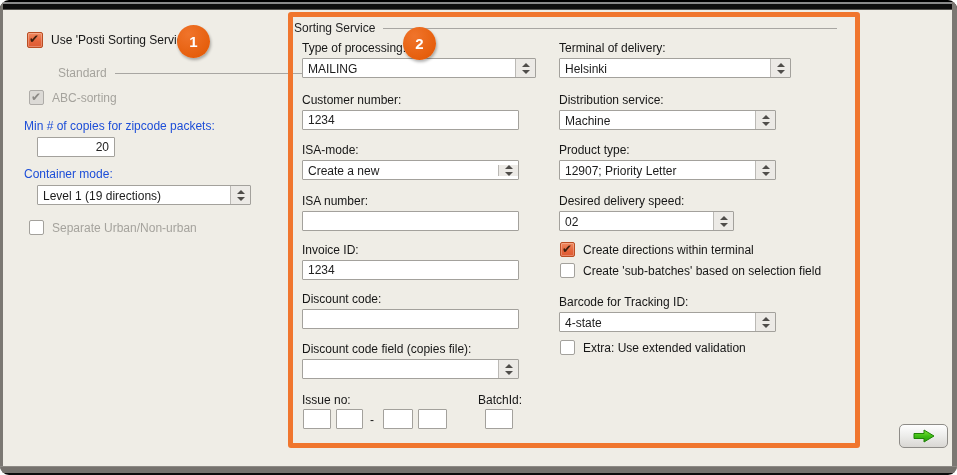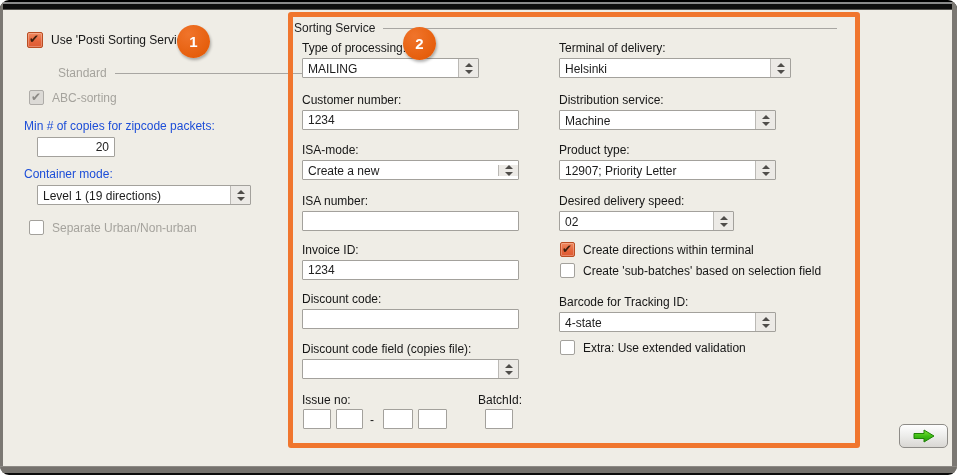--- a/index.html
+++ b/index.html
@@ -88,21 +88,21 @@
     <span>Separate Urban/Non-urban</span>
   </div>
 
   <div class="group-head" style="left:294px;top:21px;width:543px;">
     <span class="gtitle" style="color:#222;">Sorting Service</span>
     <span class="gline"></span>
   </div>
   <div class="badge" style="left:403px;top:27px;">2</div>
 
   <div class="lbl" style="left:302px;top:41px;">Type of processing:</div>
-  <div class="combo" style="left:302px;top:58px;width:177px;">
+  <div class="combo" style="left:302px;top:58px;width:234px;">
     <span class="combo-text">MAILING</span>
     <span class="spinner">
         <span class="tri-up"></span>
         <span class="tri-down"></span>
       </span>
   </div>
 
   <div class="lbl" style="left:302px;top:93px;">Customer number:</div>
   <input class="tbox" style="left: 302px; top: 110px; width: 217px;" value="1234">
 

